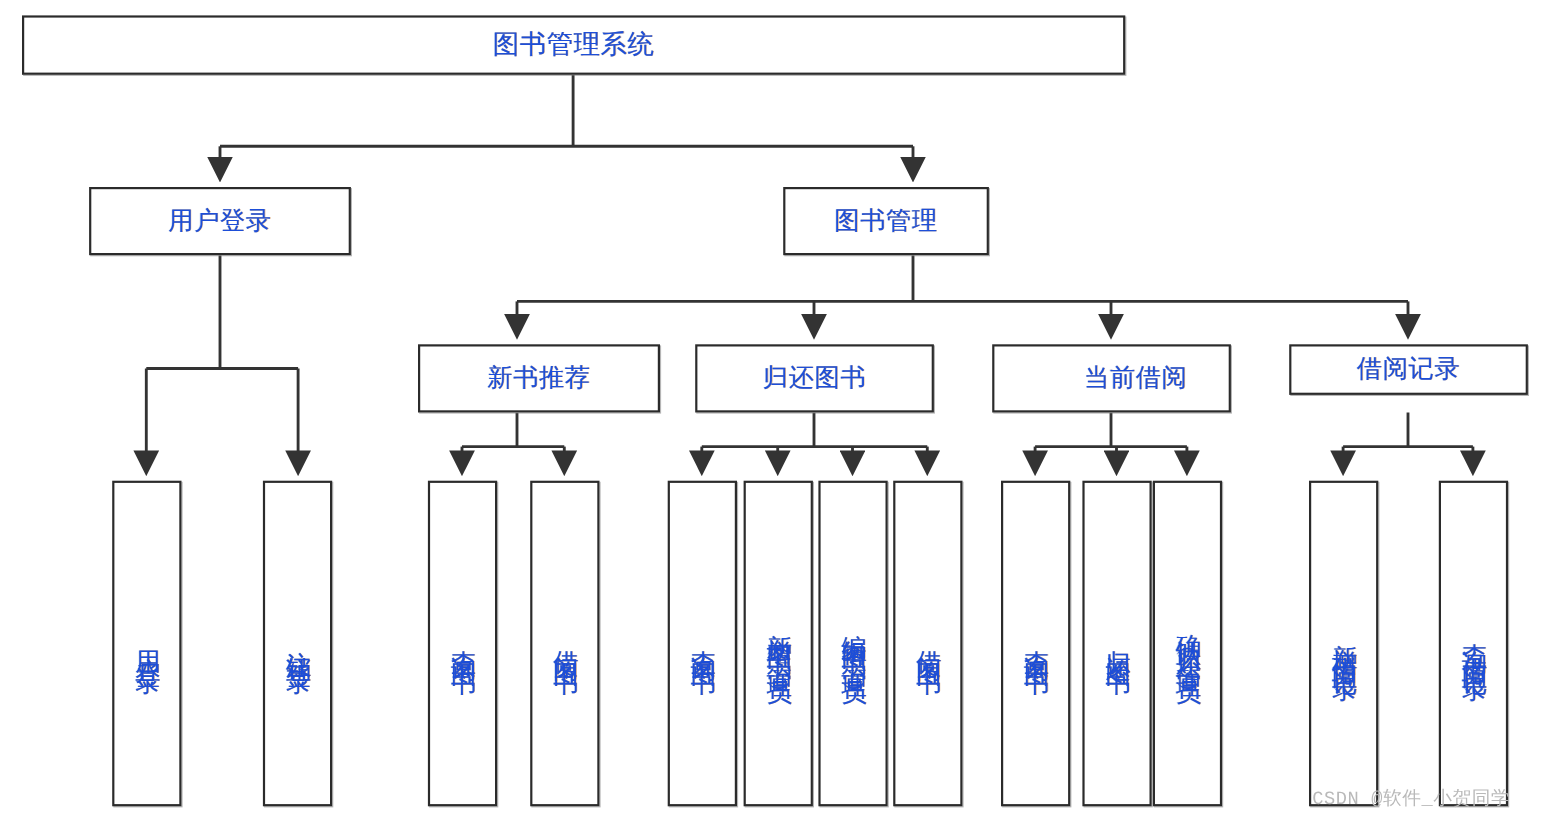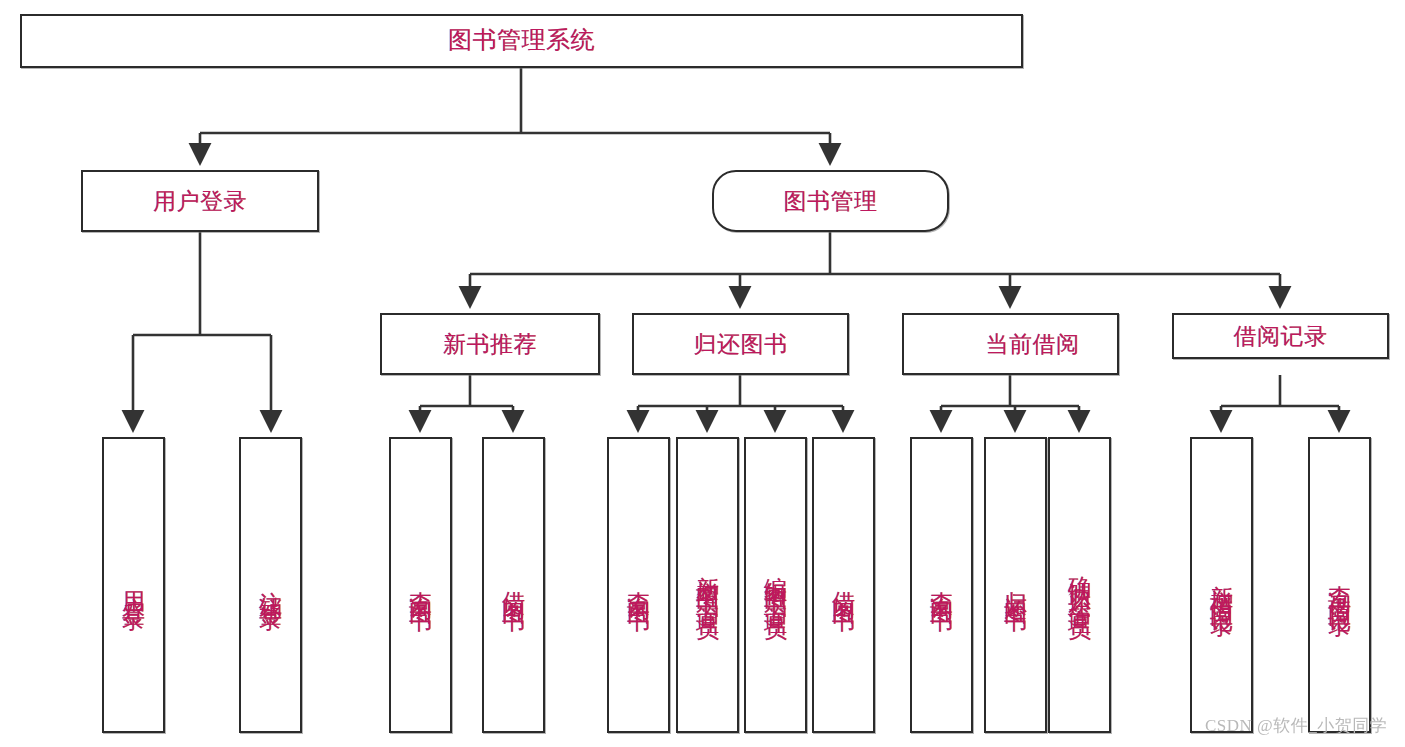--- a/index.html
+++ b/index.html
@@ -39,21 +39,21 @@
     background: #ffffff;
     border: 2px solid #2b2b2b;
     box-shadow: 1px 1px 0 0 rgba(120,120,120,0.55);
     z-index: 2;
     display: flex;
     align-items: center;
     justify-content: center;
   }
 
   .node-label {
-    color: #be185d;
+    color: #1d4ed8;
     text-shadow: 0.5px 0 0 rgba(196,120,48,0.55), -0.5px 0 0 rgba(90,140,210,0.45);
     white-space: nowrap;
     line-height: 1.05;
   }
 
   
   .node.horiz .node-label {
     font-size: 23px;
     letter-spacing: 0.5px;
   }
@@ -77,22 +77,21 @@
 
   #watermark {
     position: absolute;
     left: 1193px;
     top: 714px;
     font-size: 17px;
     color: #b9b9b9;
     letter-spacing: 0.5px;
     z-index: 3;
     white-space: nowrap;
-    font-family: Liberation Serif, serif;
-    padding-left: 12px;
+    font-family: Liberation Mono, monospace;
   }
 </style>
 </head>
 <body>
 
 <div id="diagram">
 
   <svg id="connectors" viewBox="0 0 1405 747" width="1405" height="747" xmlns="http://www.w3.org/2000/svg">
     <defs>
       <marker id="arrow" viewBox="0 0 12 12" refX="10" refY="6" markerWidth="9" markerHeight="9" orient="auto-start-reverse">
@@ -144,21 +143,21 @@
     </g>
   </svg>
 
   <div class="node horiz root" style="left: 20px; top: 14px; width: 1003px; height: 54px;">
     <span class="node-label">图书管理系统</span>
   </div>
 
   <div class="node horiz" style="left: 81px; top: 170px; width: 238px; height: 62px;">
     <span class="node-label">用户登录</span>
   </div>
-  <div class="node horiz" style="left: 712px; top: 170px; width: 237px; height: 62px; border-radius: 24px;">
+  <div class="node horiz" style="left: 712px; top: 170px; width: 187px; height: 62px;">
     <span class="node-label">图书管理</span>
   </div>
 
   <div class="node horiz" style="left: 380px; top: 313px; width: 220px; height: 62px;">
     <span class="node-label">新书推荐</span>
   </div>
   <div class="node horiz" style="left: 632px; top: 313px; width: 217px; height: 62px;">
     <span class="node-label">归还图书</span>
   </div>
   <div class="node horiz" style="left: 902px; top: 313px; width: 217px; height: 62px; padding-left: 44px;">

